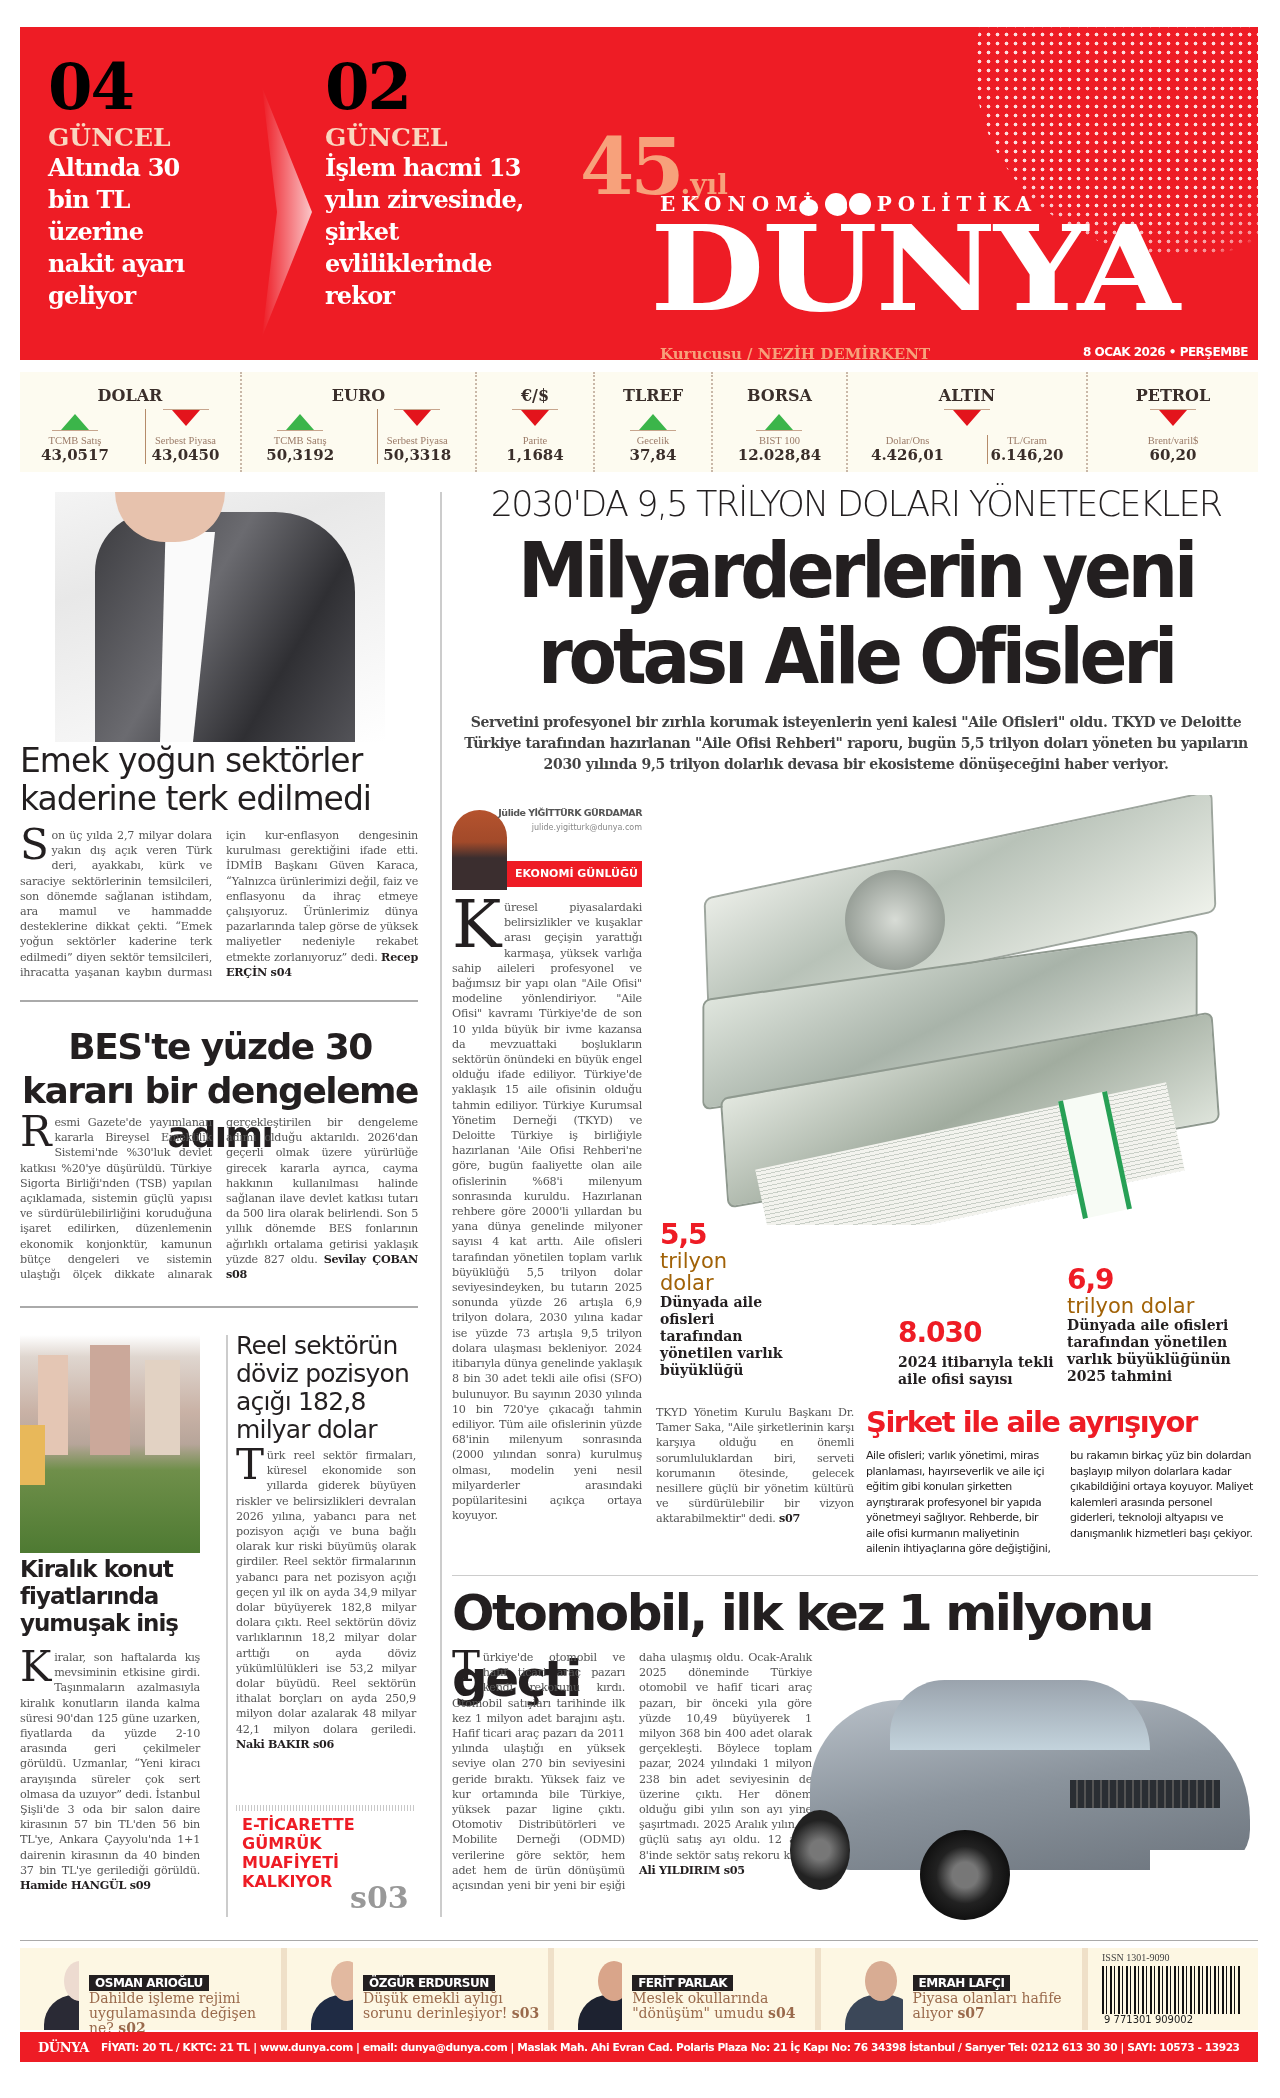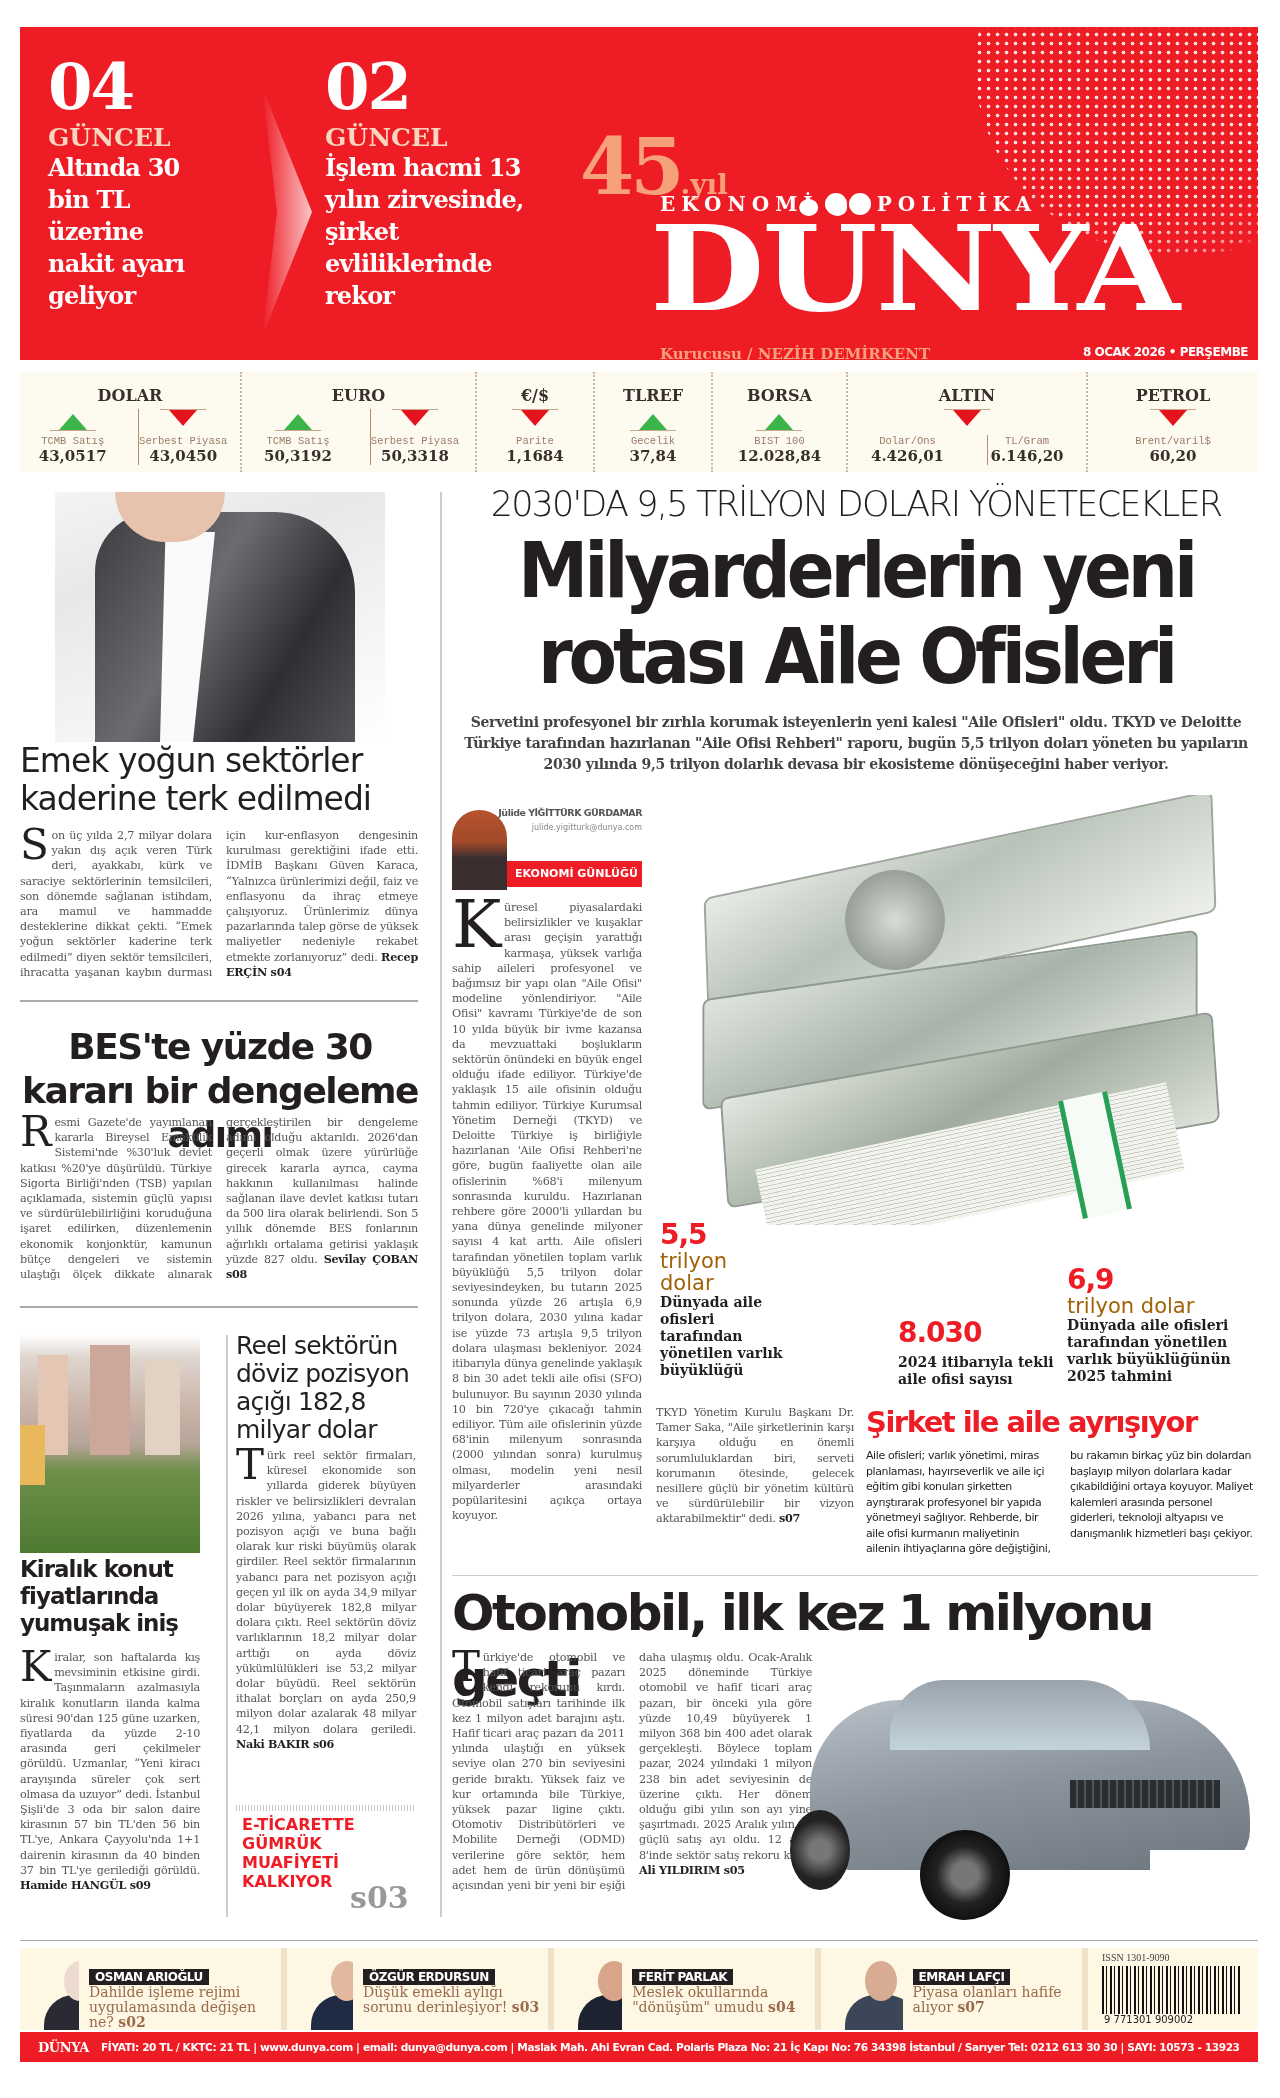--- a/index.html
+++ b/index.html
@@ -2,21 +2,21 @@
 <html><head>
 <meta charset="utf-8">
 <style>
   *{box-sizing:border-box;margin:0;padding:0}
   body{width:1280px;height:2098px;background:#fff;font-family:"DejaVu Serif",serif;color:#231f20;position:relative;overflow:hidden}
   .abs{position:absolute}
   .cond{font-family:"DejaVu Sans",sans-serif}
   
   #mast{left:20px;top:27px;width:1238px;height:333px;background:#ee1c25;overflow:hidden}
   .teaser{position:absolute;top:28px;color:#fff}
-  .teaser .num{font-family:"DejaVu Serif",serif;font-weight:900;font-size:64px;line-height:64px;color:#ffffff;letter-spacing:-2px}
+  .teaser .num{font-family:"DejaVu Serif",serif;font-weight:900;font-size:64px;line-height:64px;color:#000000;letter-spacing:-2px}
   .teaser .cat{font-family:"DejaVu Serif",serif;font-weight:700;font-size:25px;color:#f9d6bf;margin-top:4px}
   .teaser .txt{font-family:"DejaVu Serif",serif;font-weight:700;font-size:24px;line-height:32px;letter-spacing:-0.8px}
   .chev{position:absolute;left:242px;top:60px;width:50px;height:250px;background:linear-gradient(90deg,rgba(255,255,255,0) 0%,rgba(255,255,255,.75) 100%);clip-path:polygon(0 0,100% 50%,0 100%,30% 50%)}
   .globe{position:absolute;left:955px;top:-150px;width:410px;height:380px;border-radius:50%;
     background:radial-gradient(circle,#fff 1.6px,transparent 2.2px) 0 0/9px 9px,#ee1c25;opacity:.85;
     -webkit-mask:radial-gradient(circle at 40% 40%,#000 55%,rgba(0,0,0,.6) 70%,transparent 72%)}
   .yil45{position:absolute;left:560px;top:100px;font-family:"DejaVu Serif",serif;font-weight:900;font-size:78px;color:#f7a17b;letter-spacing:-4px;line-height:80px}
   .yil45 small{font-size:28px;letter-spacing:0}
   .ekopol{position:absolute;left:640px;top:165px;color:#fff;font-family:"DejaVu Serif",serif;font-size:20px;letter-spacing:6px;font-weight:700;display:flex;align-items:center;gap:6px}
   .dots{display:inline-flex;gap:2px}
@@ -29,21 +29,21 @@
   .tk{position:relative;height:100%;display:flex;flex-direction:column;align-items:center;justify-content:flex-start;padding-top:14px;border-right:2px dotted #c9b8a8}
   .tk:last-child{border-right:none}
   .tk .h{font-family:"DejaVu Serif",serif;font-weight:700;font-size:16px;color:#3a2e2a}
   .tk .row{display:flex;gap:0;width:100%;justify-content:space-around;margin-top:4px}
   .tk .cell{display:flex;flex-direction:column;align-items:center;min-width:80px}
   .tk .cell.div{border-left:1px solid #b58b6a}
   .arr{height:22px;display:flex;align-items:flex-end;justify-content:center;border-bottom:1px solid #c7a58d;width:46px;margin-bottom:4px}
   .arr.dn{align-items:flex-start;border-bottom:none;border-top:1px solid #c7a58d}
   .tri-up{width:0;height:0;border-left:14px solid transparent;border-right:14px solid transparent;border-bottom:16px solid #3bb54a}
   .tri-dn{width:0;height:0;border-left:14px solid transparent;border-right:14px solid transparent;border-top:16px solid #e3141c}
-  .tk .lbl{font-size:10.5px;color:#9b7b68;font-family:Liberation Mono, monospace}
+  .tk .lbl{font-size:10.5px;color:#9b7b68;font-family:Liberation Serif, serif}
   .tk .val{font-size:15px;font-weight:700;color:#3a2e2a;font-family:"DejaVu Serif",serif}
   
   .hl{color:#231f20;font-family:"DejaVu Sans",sans-serif}
   .body{font-family:"DejaVu Serif",serif;font-size:11.2px;line-height:15.2px;color:#555;text-align:justify;letter-spacing:-0.25px}
   .cols2{column-count:2;column-gap:14px}
   .drop{float:left;font-size:42px;line-height:34px;margin-right:3px;color:#231f20;font-family:"DejaVu Serif",serif}
   .sig{font-weight:700;color:#231f20}
   .rule{position:absolute;height:2px;background:#aaa}
   .vrule{position:absolute;width:2px;background:#ccc}
   .photo{position:absolute;overflow:hidden}
@@ -51,21 +51,21 @@
   .stat .n{font-weight:700;color:#ee1c25;font-size:28px;line-height:30px;letter-spacing:-1px}
   .stat .u{color:#a16207;font-size:21px;line-height:22px}
   .stat .d{font-family:"DejaVu Serif",serif;font-weight:700;font-size:14px;line-height:17px;color:#231f20}
   
   #cols{left:20px;top:1948px;width:1238px;height:82px;background:#fdf7e3;display:flex}
   .cm{position:relative;flex:1;display:flex;align-items:flex-end;border-right:6px solid #efe0c8}
   .cm:last-child{border-right:none;flex:0 0 170px}
   .av{width:90px;height:75px;margin-left:14px;position:relative;overflow:hidden}
   .av .head{position:absolute;left:30px;top:6px;width:32px;height:40px;border-radius:50%;background:#e2b9a0}
   .av .body2{position:absolute;left:10px;top:40px;width:72px;height:40px;border-radius:30px 30px 0 0;background:#2a2a35}
-  .cm .info{padding:18px 0 0 10px;align-self:flex-start}
+  .cm .info{padding:24px 0 0 10px;align-self:flex-start}
   .cm .name{display:inline-block;background:#231f20;color:#fff;font-family:"DejaVu Sans",sans-serif;font-weight:700;font-size:12px;padding:1px 6px;letter-spacing:-0.5px}
   .cm .t{font-family:"DejaVu Serif",serif;font-size:14px;line-height:15px;color:#9a6a4c}
   .cm .pg{font-weight:700}
   #footer{left:20px;top:2032px;width:1238px;height:30px;background:#ee1c25;color:#fff;font-family:"DejaVu Sans",sans-serif;font-weight:700;font-size:10.6px;display:flex;align-items:center;padding-left:18px;white-space:nowrap;letter-spacing:-0.4px}
   #footer .brand{font-family:"DejaVu Serif",serif;font-weight:900;font-size:13px;margin-right:12px}
   .barcode{position:absolute;left:14px;top:18px;width:140px;height:48px;background:repeating-linear-gradient(90deg,#111 0 2px,transparent 2px 4px,#111 4px 5px,transparent 5px 8px)}
 </style>
 </head>
 <body>
 

